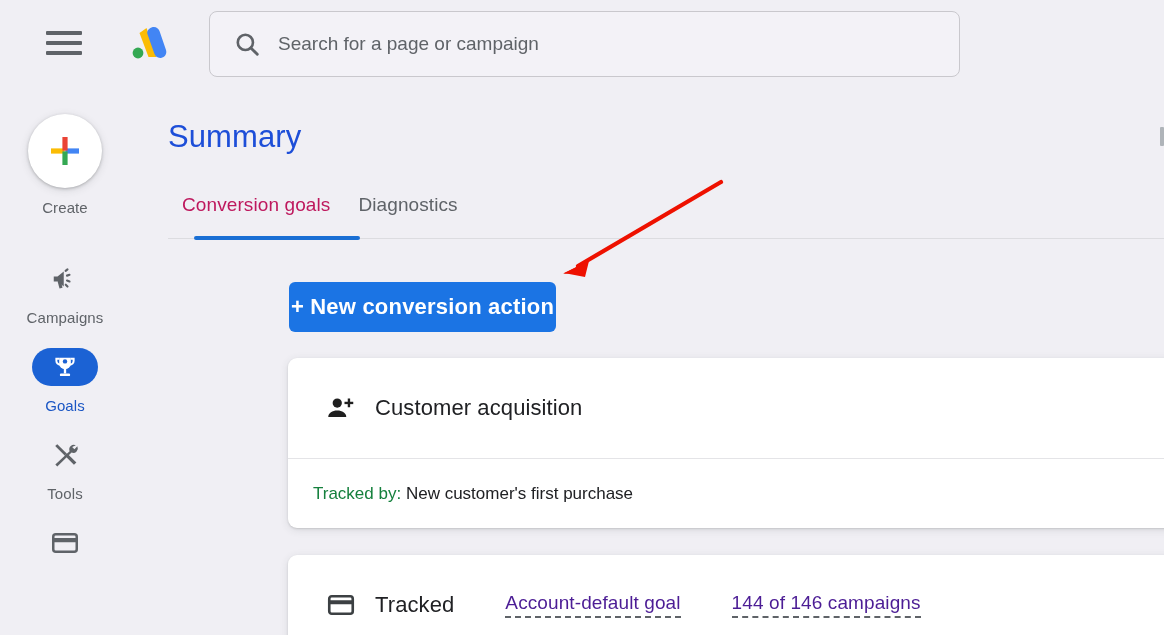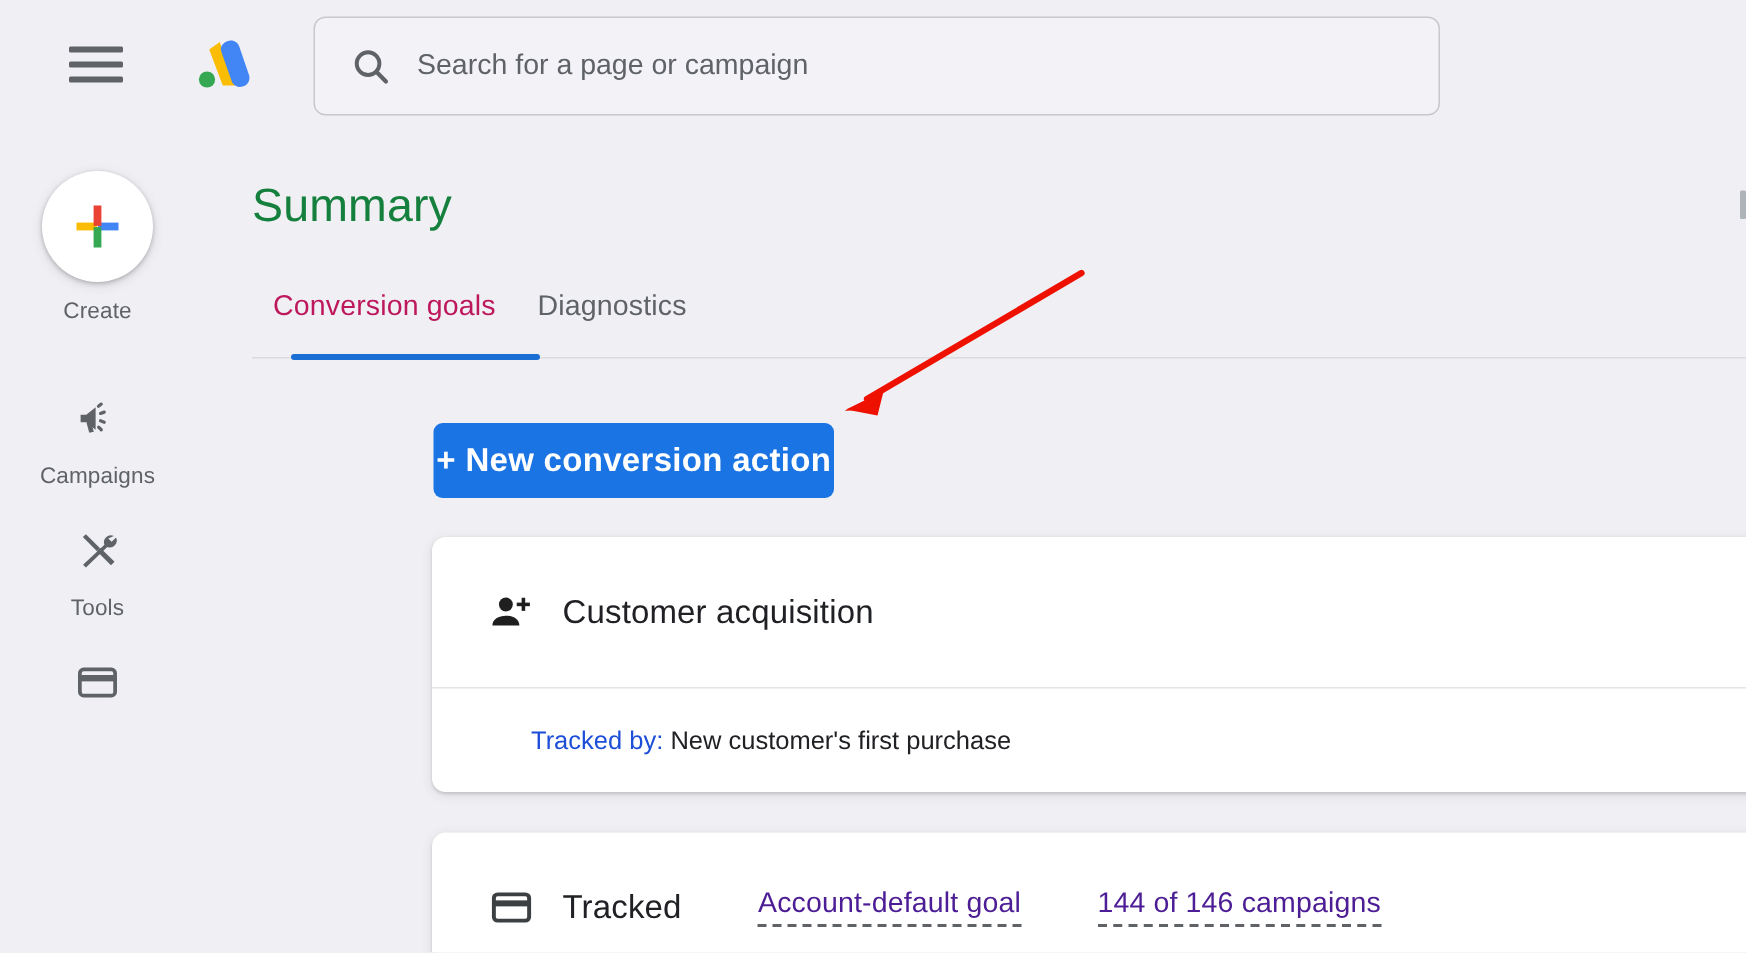--- a/index.html
+++ b/index.html
@@ -149,21 +149,21 @@
     background: #f0eff4;
     overflow: hidden;
   }
 
   .page-title {
     position: absolute;
     left: 37px;
     top: 27px;
     font-size: 31px;
     font-weight: 400;
-    color: #15803d;
+    color: #1d4ed8;
     letter-spacing: .1px;
   }
 
   .tabs {
     position: absolute;
     left: 37px;
     top: 102px;
     height: 48px;
     display: flex;
     align-items: flex-start;
@@ -244,21 +244,21 @@
     background: #e4e4e7;
     width: 100%;
   }
   .card-foot {
     height: 69px;
     display: flex;
     align-items: center;
     padding-left: 25px;
     font-size: 17px;
   }
-  .meta-label { color: #1d4ed8; margin-left: 41px; }
+  .meta-label { color: #15803d; }
   .meta-value { color: #202124; }
   .meta-left  { width: 475px; }
 
   .dashed-link {
     font-size: 19px;
     color: #4c1d95;
     border-bottom: 2px dashed #5f6368;
     padding-bottom: 2px;
     cursor: pointer;
     margin-left: 32px;
@@ -335,20 +335,33 @@
         <path d="M12.5 5.5 L14 4.3" stroke="#5f6368" stroke-width="1.7" stroke-linecap="round"></path>
         <path d="M13.6 9.3 L15.6 8.6" stroke="#5f6368" stroke-width="1.7" stroke-linecap="round"></path>
         <path d="M13.6 13.2 L15.6 14" stroke="#5f6368" stroke-width="1.7" stroke-linecap="round"></path>
         <path d="M12.6 16.6 L14 18" stroke="#5f6368" stroke-width="1.7" stroke-linecap="round"></path>
         <path d="M6.2 14.4 L7.6 19.6 L10 19 L8.8 14.4z" fill="#5f6368"></path>
       </svg>
     </div>
     <div class="nav-label">Campaigns</div>
   </div>
 
+  <div class="nav-item">
+    <div class="icon-box pill">
+      <svg width="28" height="28" viewBox="0 0 24 24">
+        <path d="M7 4h10v5a5 5 0 0 1-10 0V4z" fill="#ffffff"></path>
+        <path d="M7 5H4.6v1.6A3.4 3.4 0 0 0 8 10" fill="none" stroke="#ffffff" stroke-width="1.7"></path>
+        <path d="M17 5h2.4v1.6A3.4 3.4 0 0 1 16 10" fill="none" stroke="#ffffff" stroke-width="1.7"></path>
+        <rect x="11" y="13.3" width="2" height="4.2" fill="#ffffff"></rect>
+        <rect x="7.6" y="17.6" width="8.8" height="2.2" rx="1" fill="#ffffff"></rect>
+        <circle cx="12" cy="7.2" r="1.9" fill="#1b62d4"></circle>
+      </svg>
+    </div>
+    <div class="nav-label active">Goals</div>
+  </div>
 
   <div class="nav-item">
     <div class="icon-box">
       <svg width="29" height="29" viewBox="0 0 24 24">
         <path d="M3.5 4.2 L5.2 2.6 L13 10.4 L11.3 12z" fill="#5f6368"></path>
         <path d="M11.3 12 L19 19.7 L21 17.8 L13.2 10.2z" fill="#5f6368"></path>
         <path d="M20.6 3.6a3.8 3.8 0 0 0-5.2 4.8L3.6 19.4l1.6 1.6L17 9.6a3.8 3.8 0 0 0 4.8-5.2l-2.4 2.4-1.9-1.9z" fill="#5f6368"></path>
       </svg>
     </div>
     <div class="nav-label">Tools</div>

